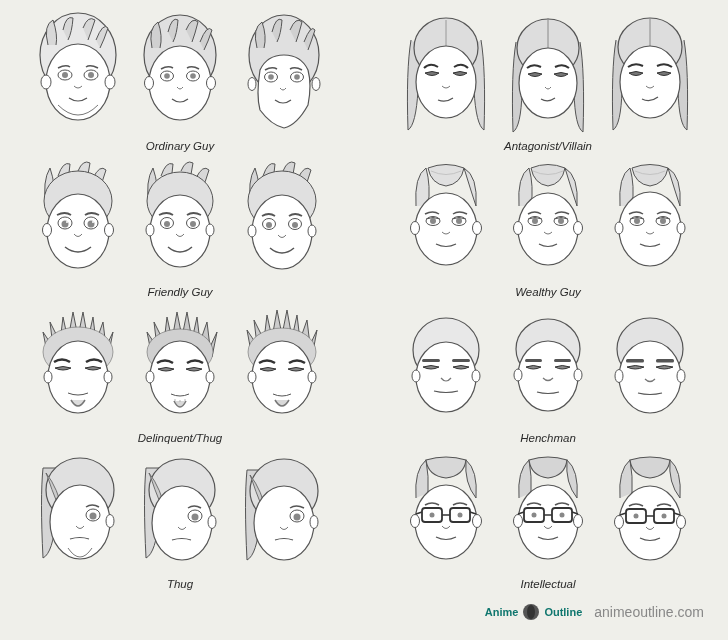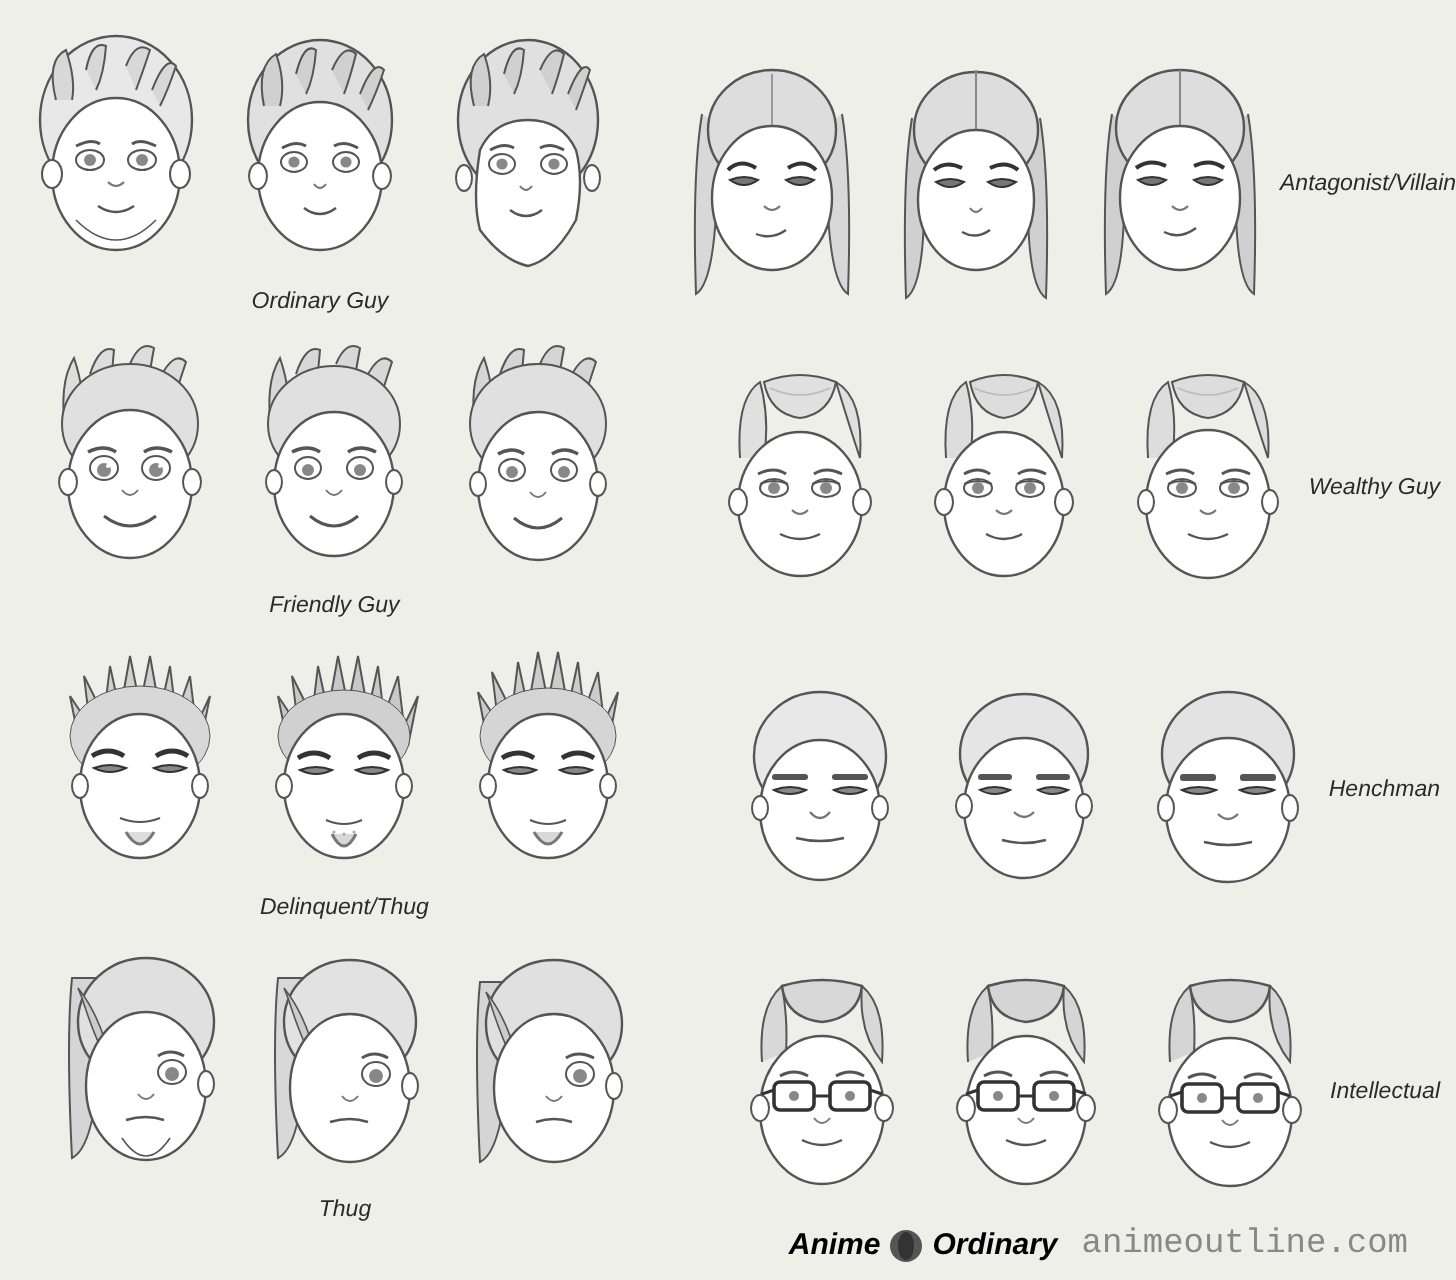--- a/index.html
+++ b/index.html
@@ -42,20 +42,21 @@
     .left-group {
       display: flex;
       flex: 1;
       flex-direction: column;
       align-items: center;
     }
 
     .right-group {
       display: flex;
       flex: 1;
+      flex-direction: column;
       align-items: center;
     }
 
     .separator {
       width: 24px;
       flex-shrink: 0;
     }
 
     .faces-container {
       display: flex;
@@ -84,24 +85,23 @@
       align-items: center;
       justify-content: flex-end;
       width: 100%;
       padding-right: 8px;
       padding-bottom: 4px;
       gap: 4px;
       flex-shrink: 0;
     }
 
     .watermark-text {
-      font-size: 15px;
+      font-size: 11px;
       font-weight: bold;
-      color: #000000;
-      font-style: italic;
+      color: #0f766e;
     }
   </style>
 </head>
 <body>
 
 <div class="main-container">
   <div class="content-area">
 
     <div class="character-row">
       <div class="left-group">
@@ -678,16 +678,16 @@
     </div>
 
   </div>
 
   <div class="watermark">
     <span class="watermark-text">Anime</span>
     <svg width="18" height="18" viewBox="0 0 18 18">
       <circle cx="9" cy="9" r="8" fill="#555"></circle>
       <ellipse cx="9" cy="9" rx="4" ry="7" fill="#333"></ellipse>
     </svg>
-    <span class="watermark-text">Ordinary</span>
-    <span style="margin: 0 8px; color: #888; font-size: 17px; font-family: Liberation Mono, monospace;">animeoutline.com</span>
+    <span class="watermark-text">Outline</span>
+    <span style="margin: 12px 8px; color: #888; font-size: 14px;">animeoutline.com</span>
   </div>
 </div>
 
 </body></html>

